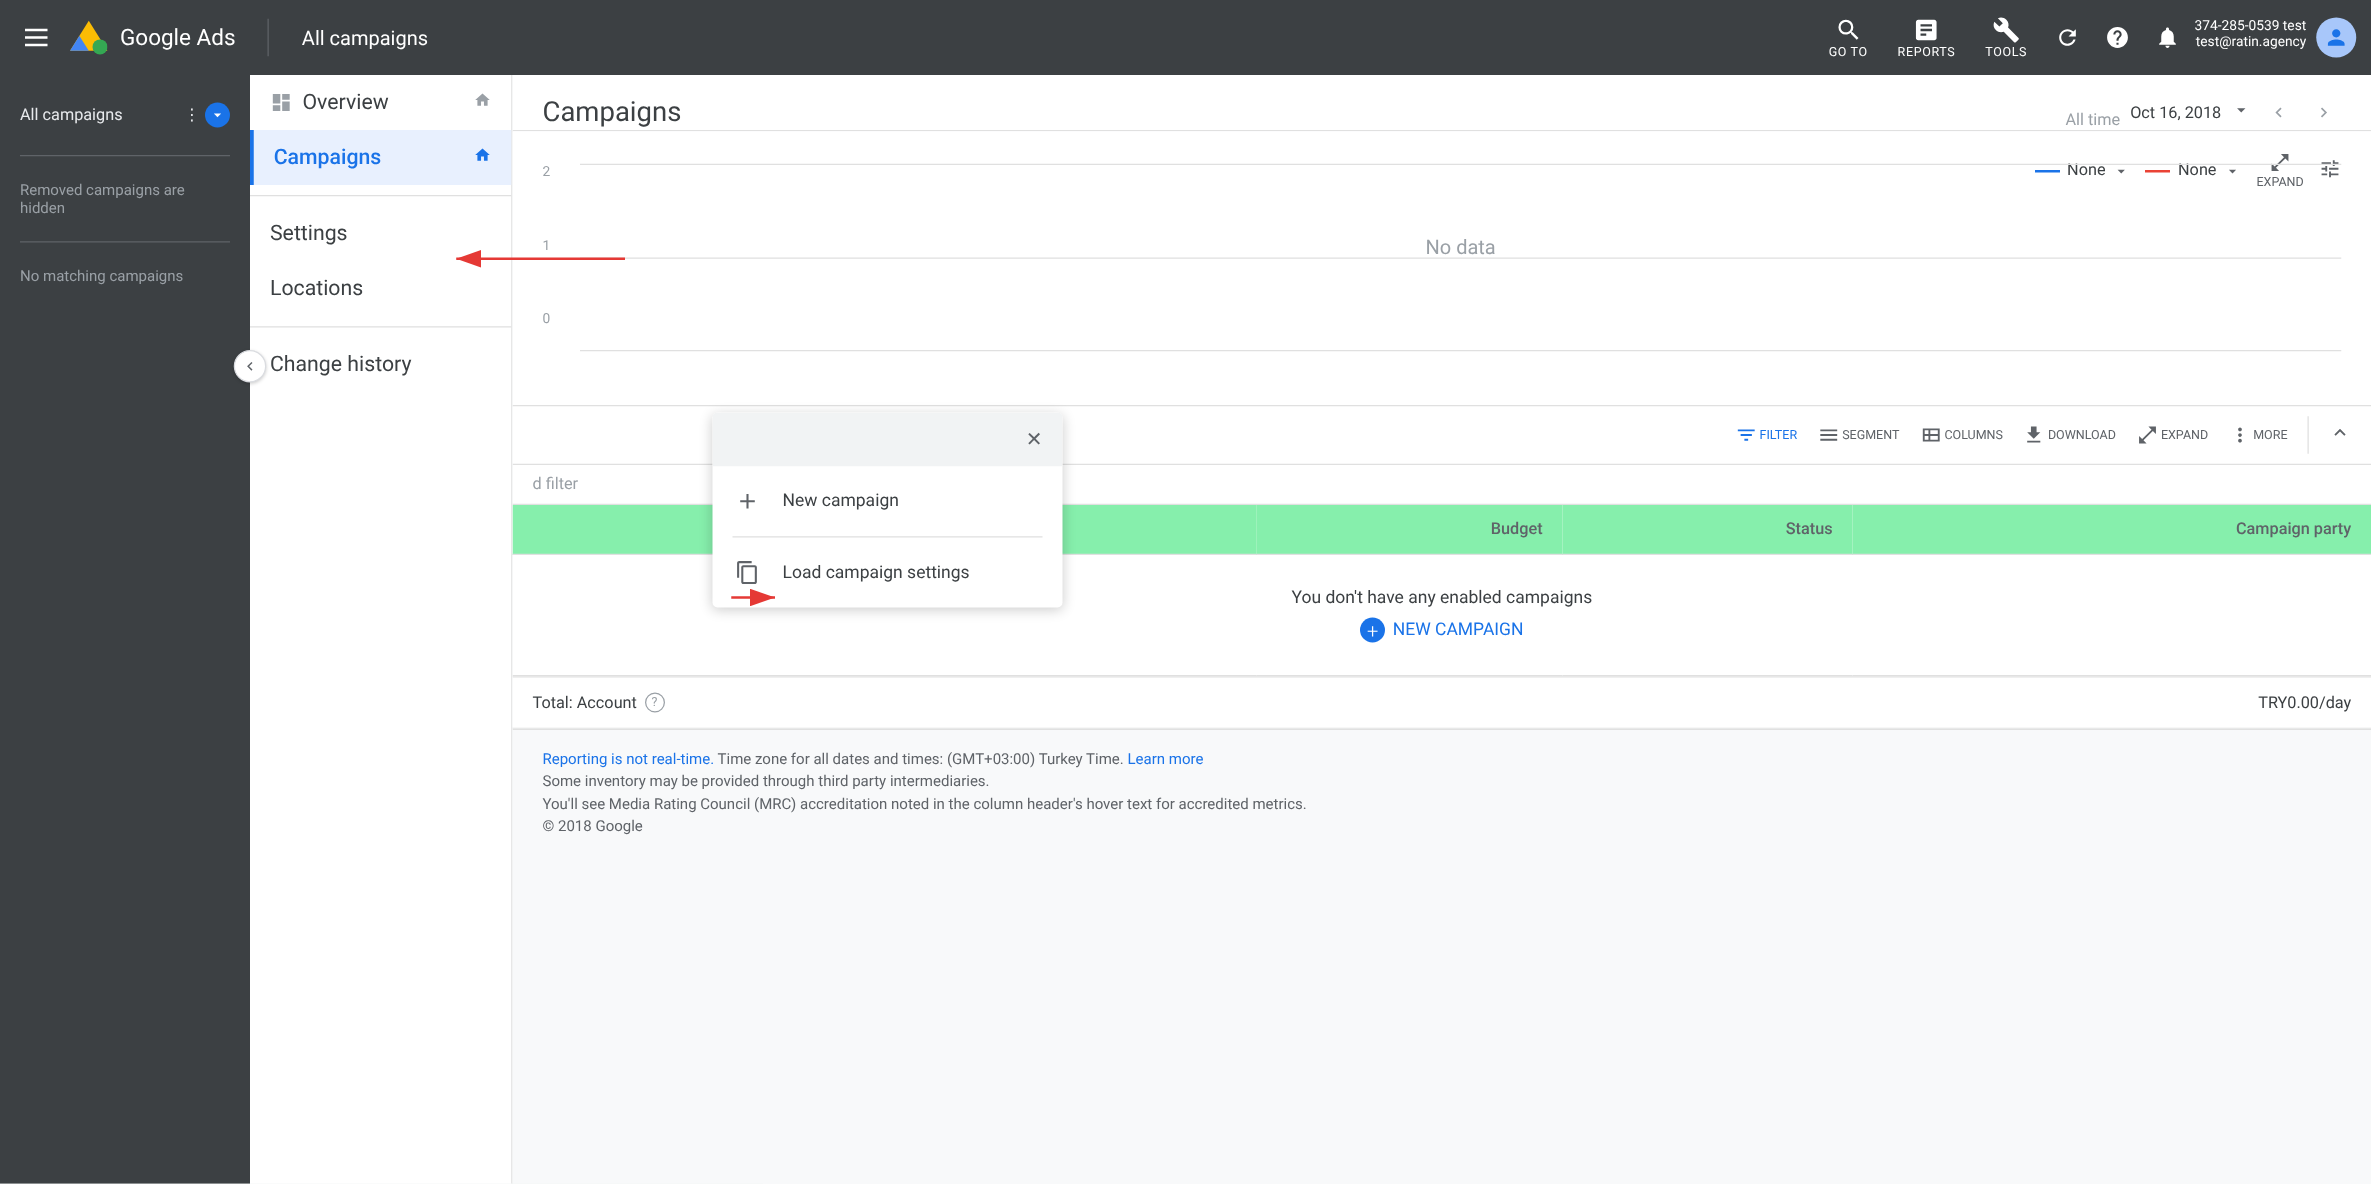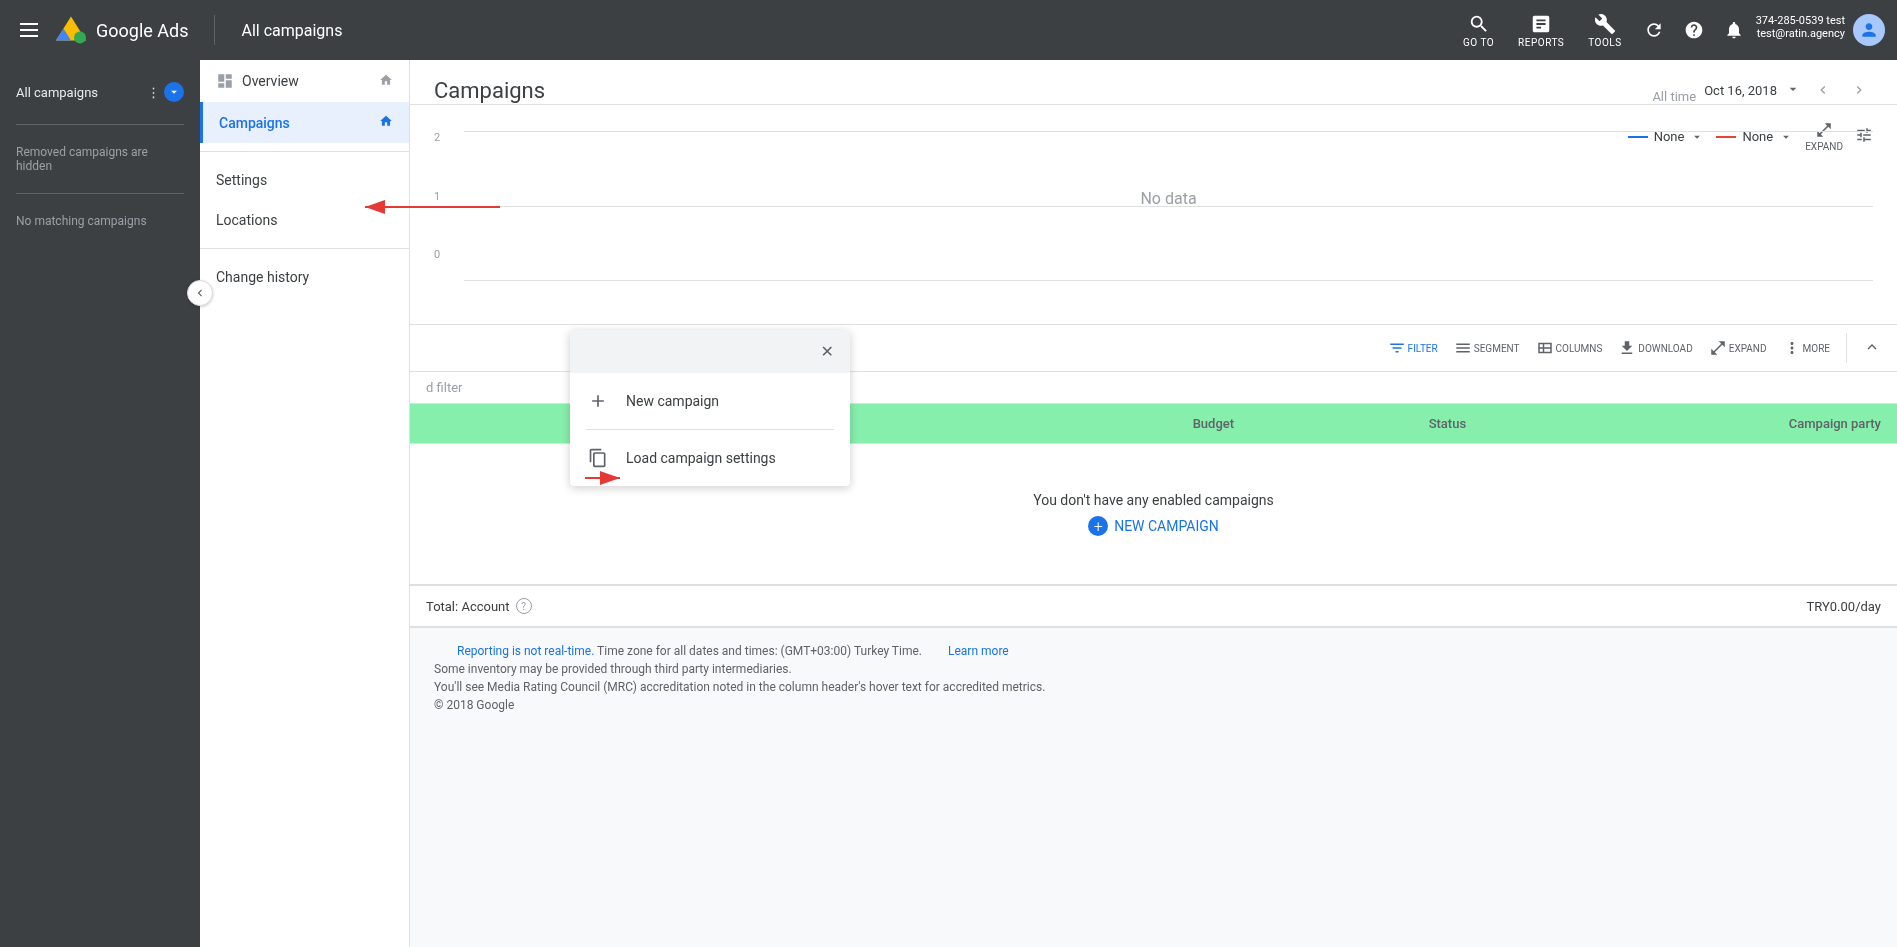--- a/index.html
+++ b/index.html
@@ -55,21 +55,21 @@
     .nav-sidebar {
       width: 210px;
       background: #fff;
       border-right: 1px solid #e0e0e0;
       flex-shrink: 0;
       display: flex;
       flex-direction: column;
     }
     .nav-sidebar-item {
       padding: 12px 16px;
-      font-size: 14px;
+      font-size: 17px;
       color: #3c4043;
       cursor: pointer;
       display: flex;
       align-items: center;
       gap: 8px;
     }
     .nav-sidebar-item.active { color: #1a73e8; border-left: 3px solid #1a73e8; background: #e8f0fe; font-weight: 500; }
     .nav-sidebar-divider { height: 1px; background: #e0e0e0; margin: 8px 0; }
     .home-icon-btn { margin-left: auto; color: #9aa0a6; }
 
@@ -149,21 +149,21 @@
       padding: 12px 16px;
       text-align: left;
       font-size: 13px;
       font-weight: 500;
       color: #5f6368;
       border-bottom: 1px solid #e0e0e0;
       background: #86efac;
     }
     .data-table th.right { text-align: right; }
     .data-table td {
-      padding: 24px 16px;
+      padding: 2px 16px;
       font-size: 13px;
       color: #3c4043;
       border-bottom: 1px solid #e0e0e0;
     }
     .no-campaigns-msg {
       text-align: center;
       padding: 24px;
       color: #3c4043;
       font-size: 14px;
     }
@@ -192,21 +192,21 @@
     .footer-total { display: flex; align-items: center; gap: 6px; }
     .info-icon { width: 16px; height: 16px; border-radius: 50%; border: 1px solid #9aa0a6; display: flex; align-items: center; justify-content: center; font-size: 10px; color: #9aa0a6; cursor: pointer; }
 
     .page-footer {
       padding: 16px 24px;
       font-size: 12px;
       color: #5f6368;
       background: #f8f9fa;
       border-top: 1px solid #e0e0e0;
     }
-    .page-footer a { color: #1a73e8; text-decoration: none; margin-left: 23px; }
+    .page-footer a { color: #1a73e8; text-decoration: none; }
     .page-footer-line { margin-bottom: 4px; }
     .dropdown-menu {
       position: absolute;
       top: 330px;
       left: 570px;
       background: #fff;
       border-radius: 4px;
       box-shadow: 0 2px 10px rgba(0,0,0,0.2);
       width: 280px;
       z-index: 200;

